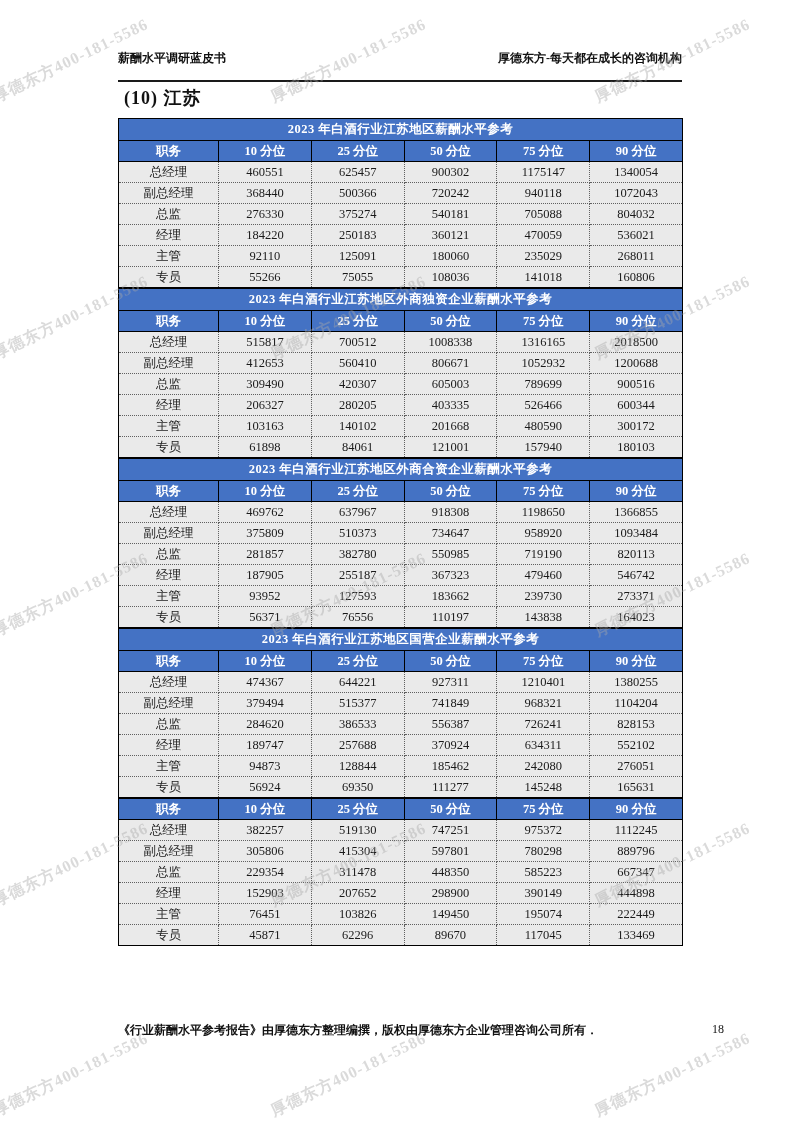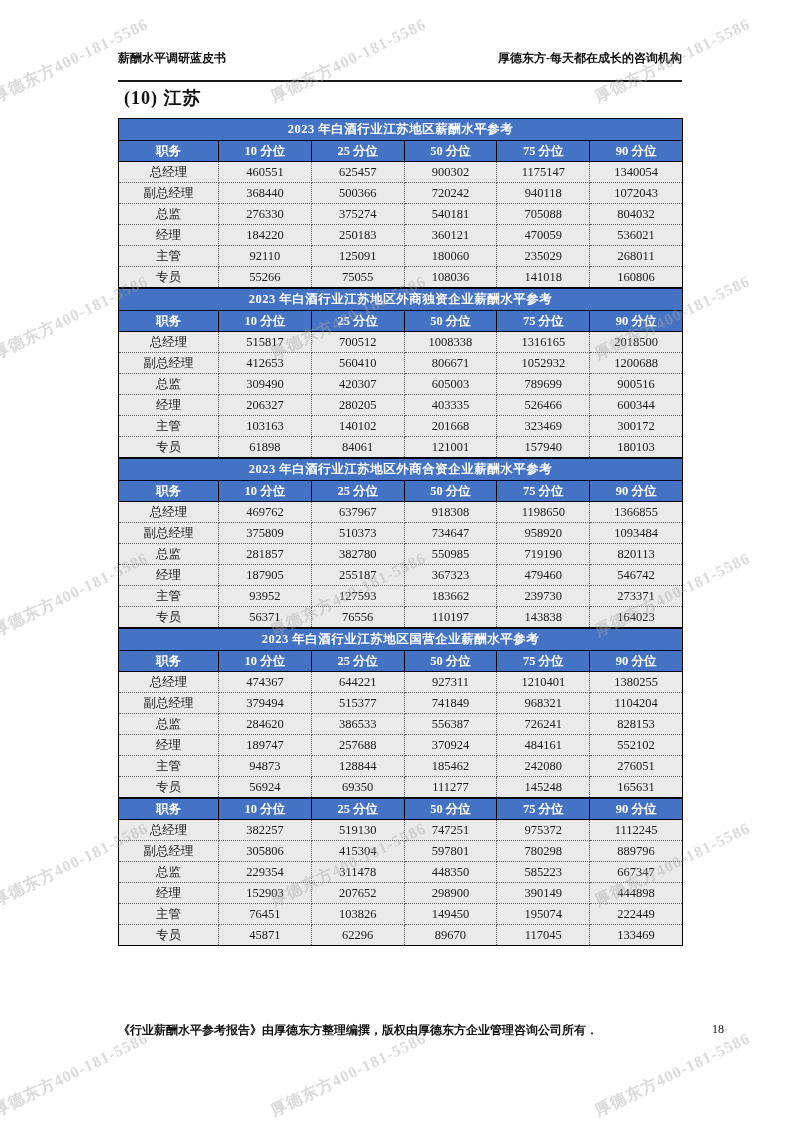--- a/index.html
+++ b/index.html
@@ -252,21 +252,21 @@
             <td>280205</td>
             <td>403335</td>
             <td>526466</td>
             <td>600344</td>
           </tr>
           <tr class="tbl-row">
             <td>主管</td>
             <td>103163</td>
             <td>140102</td>
             <td>201668</td>
-            <td>323469</td>
+            <td>480590</td>
             <td>300172</td>
           </tr>
           <tr class="tbl-row">
             <td>专员</td>
             <td>61898</td>
             <td>84061</td>
             <td>121001</td>
             <td>157940</td>
             <td>180103</td>
           </tr>
@@ -386,21 +386,21 @@
             <td>386533</td>
             <td>556387</td>
             <td>726241</td>
             <td>828153</td>
           </tr>
           <tr class="tbl-row">
             <td>经理</td>
             <td>189747</td>
             <td>257688</td>
             <td>370924</td>
-            <td>484161</td>
+            <td>634311</td>
             <td>552102</td>
           </tr>
           <tr class="tbl-row">
             <td>主管</td>
             <td>94873</td>
             <td>128844</td>
             <td>185462</td>
             <td>242080</td>
             <td>276051</td>
           </tr>

